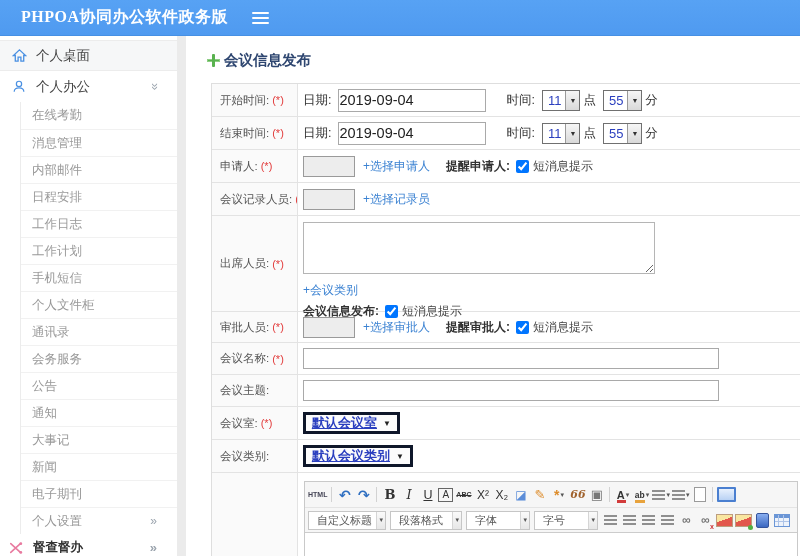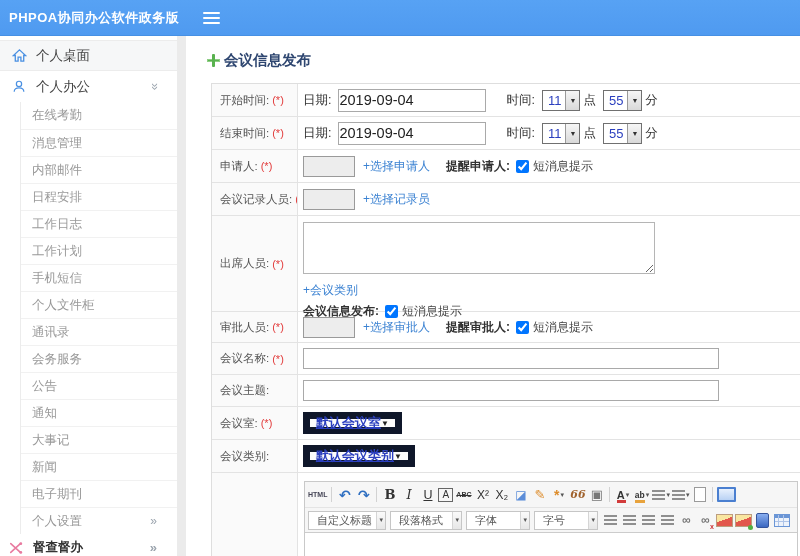--- a/index.html
+++ b/index.html
@@ -3,21 +3,21 @@
 <meta charset="utf-8">
 <style>
   * { margin:0; padding:0; box-sizing:border-box; }
   html,body { width:800px; height:556px; overflow:hidden; background:#ebebeb;
               font-family:"Liberation Sans","DejaVu Sans",sans-serif; }
 
   
   .topbar { position:absolute; left:0; top:0; width:800px; height:36px;
             background:linear-gradient(#57a2f4,#4f9af0); border-bottom:1px solid #4690e4;
             display:flex; align-items:center; z-index:5; }
-  .topbar-title { color:#fff; font-size:13px; font-weight:bold; padding-left:9px; letter-spacing:.5px; }
+  .topbar-title { color:#fff; font-size:16px; font-weight:bold; padding-left:21px; letter-spacing:.5px;font-family:Liberation Serif, serif; }
   .burger { margin-left:24px; width:17px; height:12px; position:relative; cursor:pointer; }
   .burger i { position:absolute; left:0; width:17px; height:2.4px; background:#fff; border-radius:1px; }
   .burger i:nth-child(1){top:0} .burger i:nth-child(2){top:5px} .burger i:nth-child(3){top:10px}
 
   
   .sidebar { position:absolute; left:0; top:36px; width:177px; bottom:0; background:#fff; }
   .side-item { display:flex; align-items:center; font-size:13.5px; color:#444; cursor:pointer; }
   .side-desktop { height:31px; margin-top:4px; background:#f6f7f8;
                   border-top:1px solid #ececec; border-bottom:1px solid #ececec; }
   .side-office { height:31px; background:#fff; }
@@ -66,22 +66,22 @@
   .small-input { width:52px; height:21px; border:1px solid #9a9a9a; background:#ededed; margin-right:8px; }
   .blue-link { color:#3b82d2; font-size:12px; text-decoration:none; cursor:pointer; }
   .remind-b { font-weight:bold; color:#333; font-size:12px; margin-left:16px; }
   .sms-check { width:13px; height:13px; margin:0 4px 0 6px; vertical-align:middle; }
   .sms-label { font-size:12px; color:#444; }
   .att-ta { width:352px; height:52px; border:1px solid #b5b5b5; resize:both; font-family:inherit; }
   .link-row { margin-top:5px; }
   .remind-row { margin-top:4px; display:flex; align-items:center; }
   .remind-row .remind-b { margin-left:0; }
   .long-input { width:416px; height:21px; border:1px solid #a9a9a9; font-family:inherit; padding:0 4px; }
-  .sel-lg { display:inline-flex; align-items:center; height:22px; border:7px solid #0f172a;
-            background:#fcfcfc; padding:0 6px; cursor:pointer; gap:0; }
+  .sel-lg { display:inline-flex; align-items:center; height:22px; border:3px solid #0f172a;
+            background:#fcfcfc; padding:0 6px; cursor:pointer; gap:6px; }
   .sel-lg .sel-val { font-weight:bold; text-decoration:underline; font-size:13px; }
   .sel-lg .lg-arrow { font-size:8px; color:#222; }
 
   
   .editor { margin:2px 4px 0 1px; width:494px; border:1px solid #c9c9c9; }
   .tb-row { display:flex; align-items:center; background:#f6f6f6; height:25px; padding:0 3px; gap:2px; }
   .tb-row2 { border-top:1px solid #e4e4e4; }
   .editor-body { background:#fff; height:30px; border-top:1px solid #ccc; }
   .tb { display:inline-flex; align-items:center; justify-content:center; min-width:17px; height:19px;
         font-size:12px; color:#333; cursor:pointer; position:relative; }

